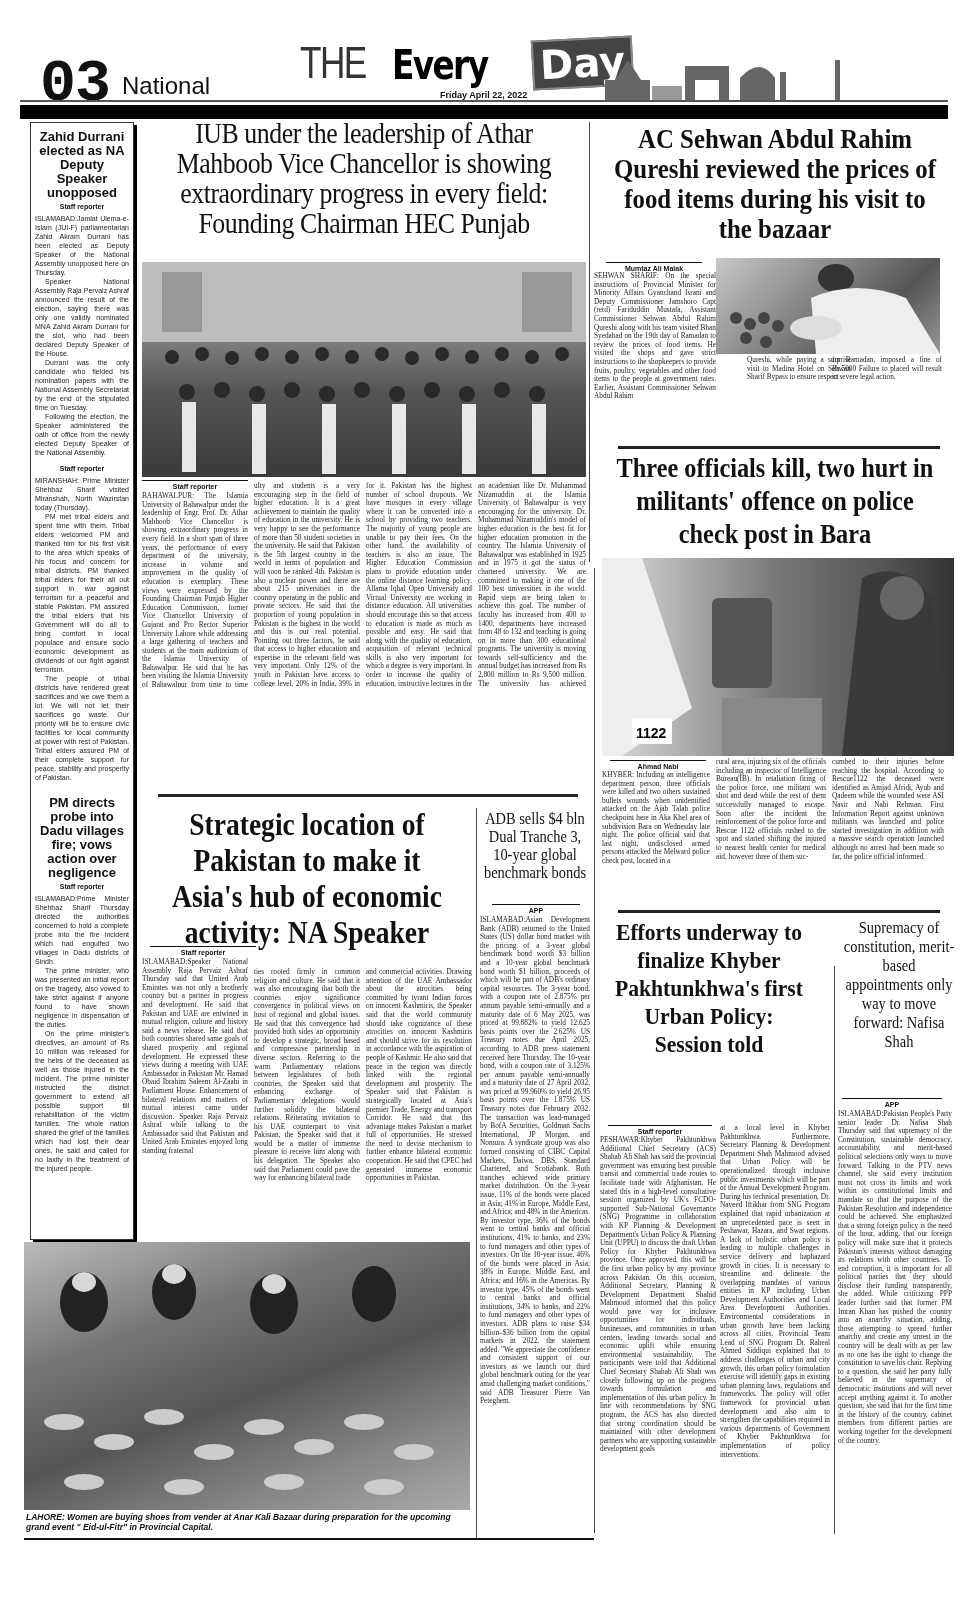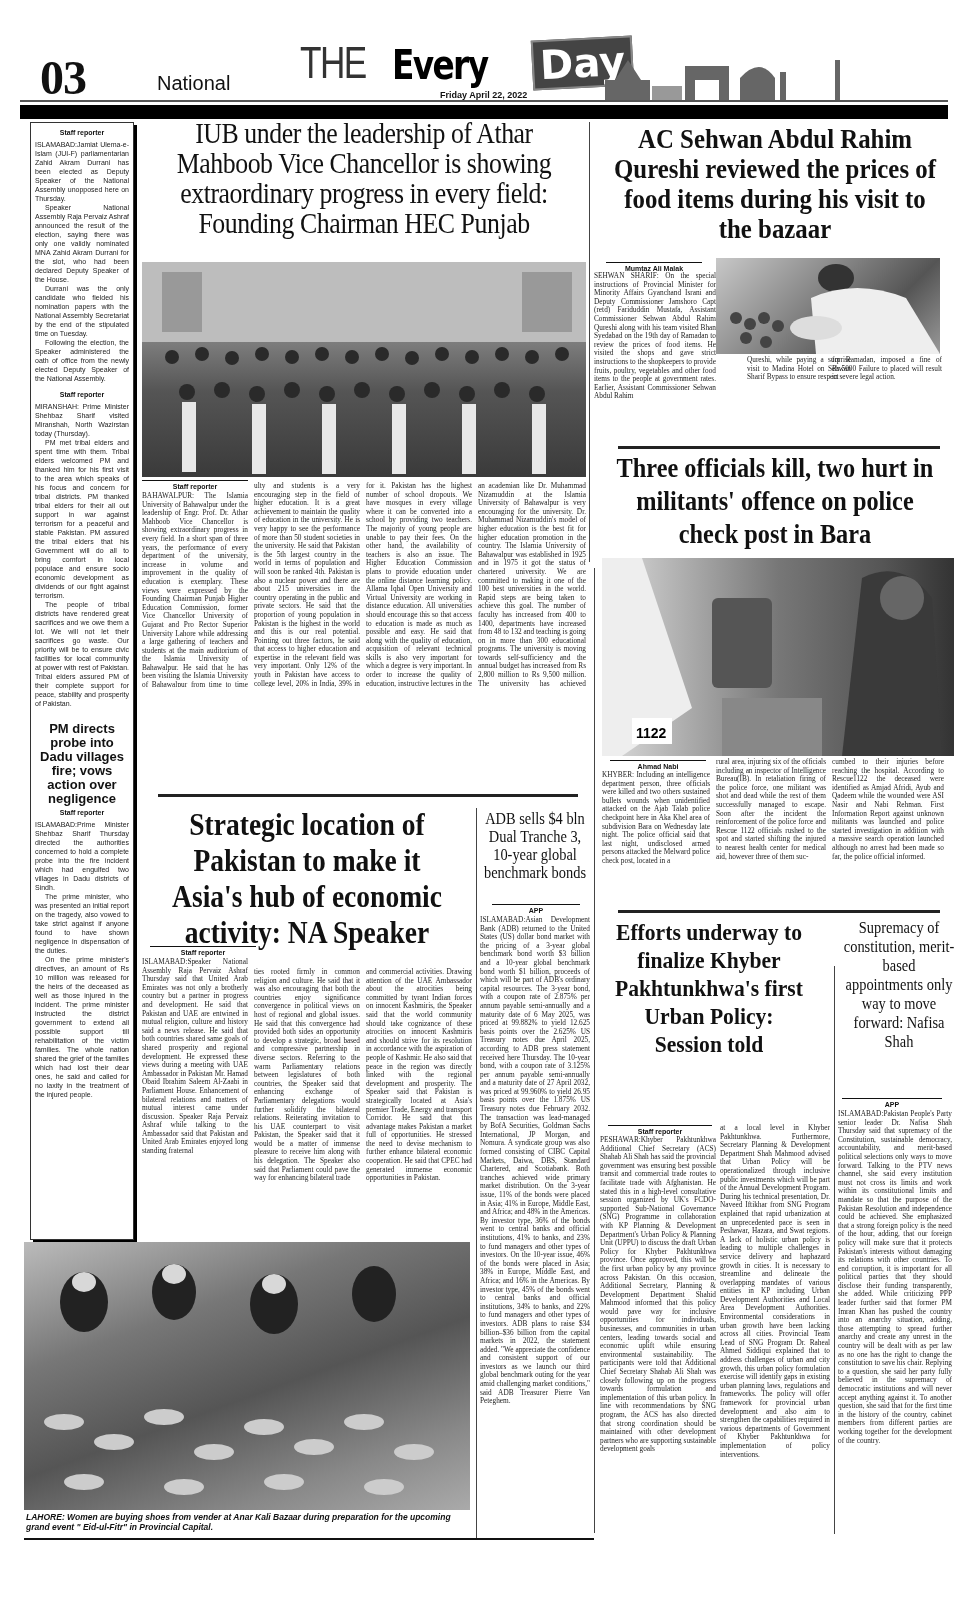--- a/index.html
+++ b/index.html
@@ -2,22 +2,22 @@
 <html><head>
 <meta charset="utf-8">
 <style>
   * { box-sizing: border-box; margin: 0; padding: 0; }
   html, body { width: 968px; height: 1600px; background: #fff; overflow: hidden; }
   body { position: relative; font-family: "Liberation Serif", serif; color: #111; }
 
   .abs { position: absolute; }
 
   
-  #page-num { left: 40px; top: 50px; font-family: Liberation Serif, serif; font-weight: bold; font-size: 48px; letter-spacing: -1px; }
-  #section-name { left: 122px; top: 72px; font-family: "Liberation Sans", sans-serif; font-size: 20px; margin-left: 35px; }
+  #page-num { left: 40px; top: 50px; font-family: Liberation Mono, monospace; font-weight: bold; font-size: 60px; letter-spacing: -1px; }
+  #section-name { left: 122px; top: 72px; font-family: "Liberation Sans", sans-serif; font-size: 24px; }
   #logo { left: 300px; top: 32px; height: 56px; display: flex; align-items: flex-end; }
   #logo .the { font-family: "Liberation Sans", sans-serif; font-size: 44px; color: #333; letter-spacing: -2px; transform: scaleX(0.8); transform-origin: left; width: 92px; }
   #logo .every { font-family: "DejaVu Sans", sans-serif; font-weight: bold; font-size: 40px; color: #000; letter-spacing: -2px; transform: scaleX(0.82); transform-origin: left; width: 140px; }
   #logo .day { background: #444; color: #fff; font-family: "DejaVu Sans", sans-serif; font-weight: bold; font-size: 40px; padding: 0 6px; transform: rotate(-3deg); border: 2px solid #888; }
   #date { left: 440px; top: 90px; font-family: "Liberation Sans", sans-serif; font-weight: bold; font-size: 9px; }
   #skyline { left: 600px; top: 58px; width: 396px; height: 44px; }
   #rule-thin { left: 20px; top: 100px; width: 928px; height: 2px; background: #555; }
   #rule-thick { left: 20px; top: 105px; width: 928px; height: 14px; background: #000; }
 
   
@@ -62,20 +62,21 @@
     <rect x="180" y="14" width="6" height="30"></rect>
     <path d="M140 44 L140 20 Q160 -2 175 20 L175 44 Z"></path>
     <rect x="235" y="2" width="5" height="42"></rect>
   </g>
 </svg>
 <div class="abs" id="rule-thin"></div>
 <div class="abs" id="rule-thick"></div>
 
 <div class="abs" id="sidebar">
   <div>
+    <div class="sb-head">Zahid Durrani elected as NA Deputy Speaker unopposed</div>
     <div class="sb-by">Staff reporter</div>
     <div class="sb-text">
       <p>ISLAMABAD:Jamiat Ulema-e-Islam (JUI-F) parliamentarian Zahid Akram Durrani has been elected as Deputy Speaker of the National Assembly unopposed here on Thursday.</p>
       <p>Speaker National Assembly Raja Pervaiz Ashraf announced the result of the election, saying there was only one validly nominated MNA Zahid Akram Durrani for the slot, who had been declared Deputy Speaker of the House.</p>
       <p>Durrani was the only candidate who fielded his nomination papers with the National Assembly Secretariat by the end of the stipulated time on Tuesday.</p>
       <p>Following the election, the Speaker administered the oath of office from the newly elected Deputy Speaker of the National Assembly.</p>
     </div>
   </div>
   <div style="margin-top:8px">
     <div class="sb-by">Staff reporter</div>

